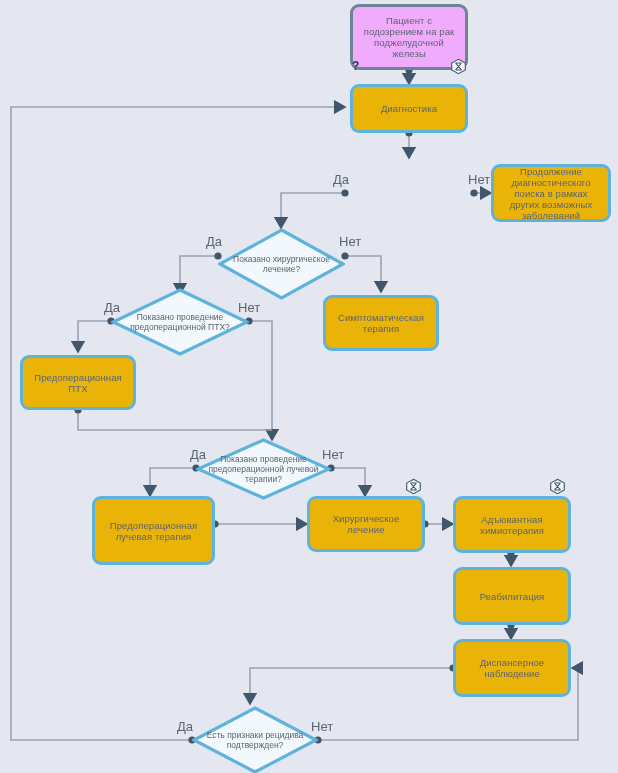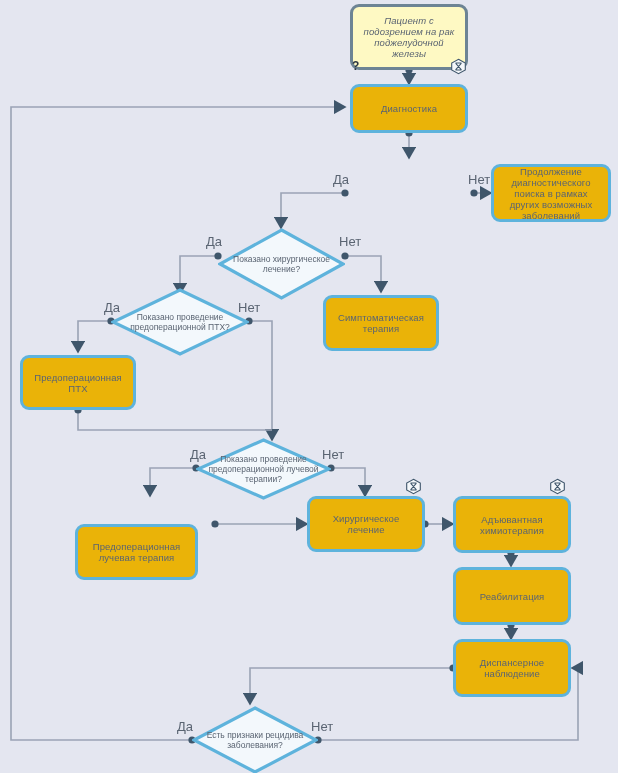--- a/index.html
+++ b/index.html
@@ -22,23 +22,22 @@
     border:3px solid #5eb3dc;
     border-radius:9px;
     color:#5a6472;
     font-size:9.5px;
     line-height:11px;
     padding:3px 5px;
     letter-spacing:.1px;
   }
   .node.start{
     border-color:#6d8494;
-    background:#fef9c3;
+    background:#f0abfc;
     border-width:3px;
-    font-style:italic;
   }
   .node span{display:block;}
 
   .diamond{
     position:absolute;
     display:flex;align-items:center;justify-content:center;
   }
   .diamond .dshape{
     position:absolute;left:0;top:0;width:100%;height:100%;
   }
@@ -194,21 +193,21 @@
 
   <div class="diamond" style="left:196px;top:438px;width:135px;height:62px;">
     <svg class="dshape" viewBox="0 0 135 62">
       <polygon points="67.5,2 133,31 67.5,60 2,31" fill="#f3f8fc" stroke="#5eb3dc" stroke-width="3.2"></polygon>
     </svg>
     <div class="dlabel">Показано проведение предоперационной лучевой терапии?</div>
   </div>
   <div class="elabel" style="left:190px;top:450px;">Да</div>
   <div class="elabel" style="left:322px;top:450px;">Нет</div>
 
-  <div class="node" style="left:75px;top:496px;width:123px;height:56px;margin-top:28px;">
+  <div class="node" style="left:92px;top:496px;width:123px;height:69px;">
     <span>Предоперационная лучевая терапия</span>
   </div>
 
   <div class="node" style="left:307px;top:496px;width:118px;height:56px;">
     <span>Хирургическое лечение</span>
   </div>
 
   <svg class="badge" style="left:405px;top:478px;" viewBox="0 0 20 20">
     <polygon points="10,1.5 18,6 18,14 10,18.5 2,14 2,6" fill="#f4f7fa" stroke="#3f566b" stroke-width="1.3"></polygon>
     <path d="M6.5,6 L13.5,6 M6.5,14 L13.5,14 M6.5,6 L13.5,14 M13.5,6 L6.5,14" stroke="#3f566b" stroke-width="1.2" fill="none"></path>
@@ -228,18 +227,18 @@
   </div>
 
   <div class="node" style="left:453px;top:639px;width:118px;height:58px;">
     <span>Диспансерное наблюдение</span>
   </div>
 
   <div class="diamond" style="left:192px;top:706px;width:126px;height:67px;">
     <svg class="dshape" viewBox="0 0 126 67">
       <polygon points="63,2 124,34 63,66 2,34" fill="#f3f8fc" stroke="#5eb3dc" stroke-width="3.2"></polygon>
     </svg>
-    <div class="dlabel">Есть признаки рецидива заболевания?</div>
+    <div class="dlabel">Есть признаки рецидива подтвержден?</div>
   </div>
   <div class="elabel" style="left:177px;top:722px;">Да</div>
   <div class="elabel" style="left:311px;top:722px;">Нет</div>
 
 </div>
 
 </body></html>

